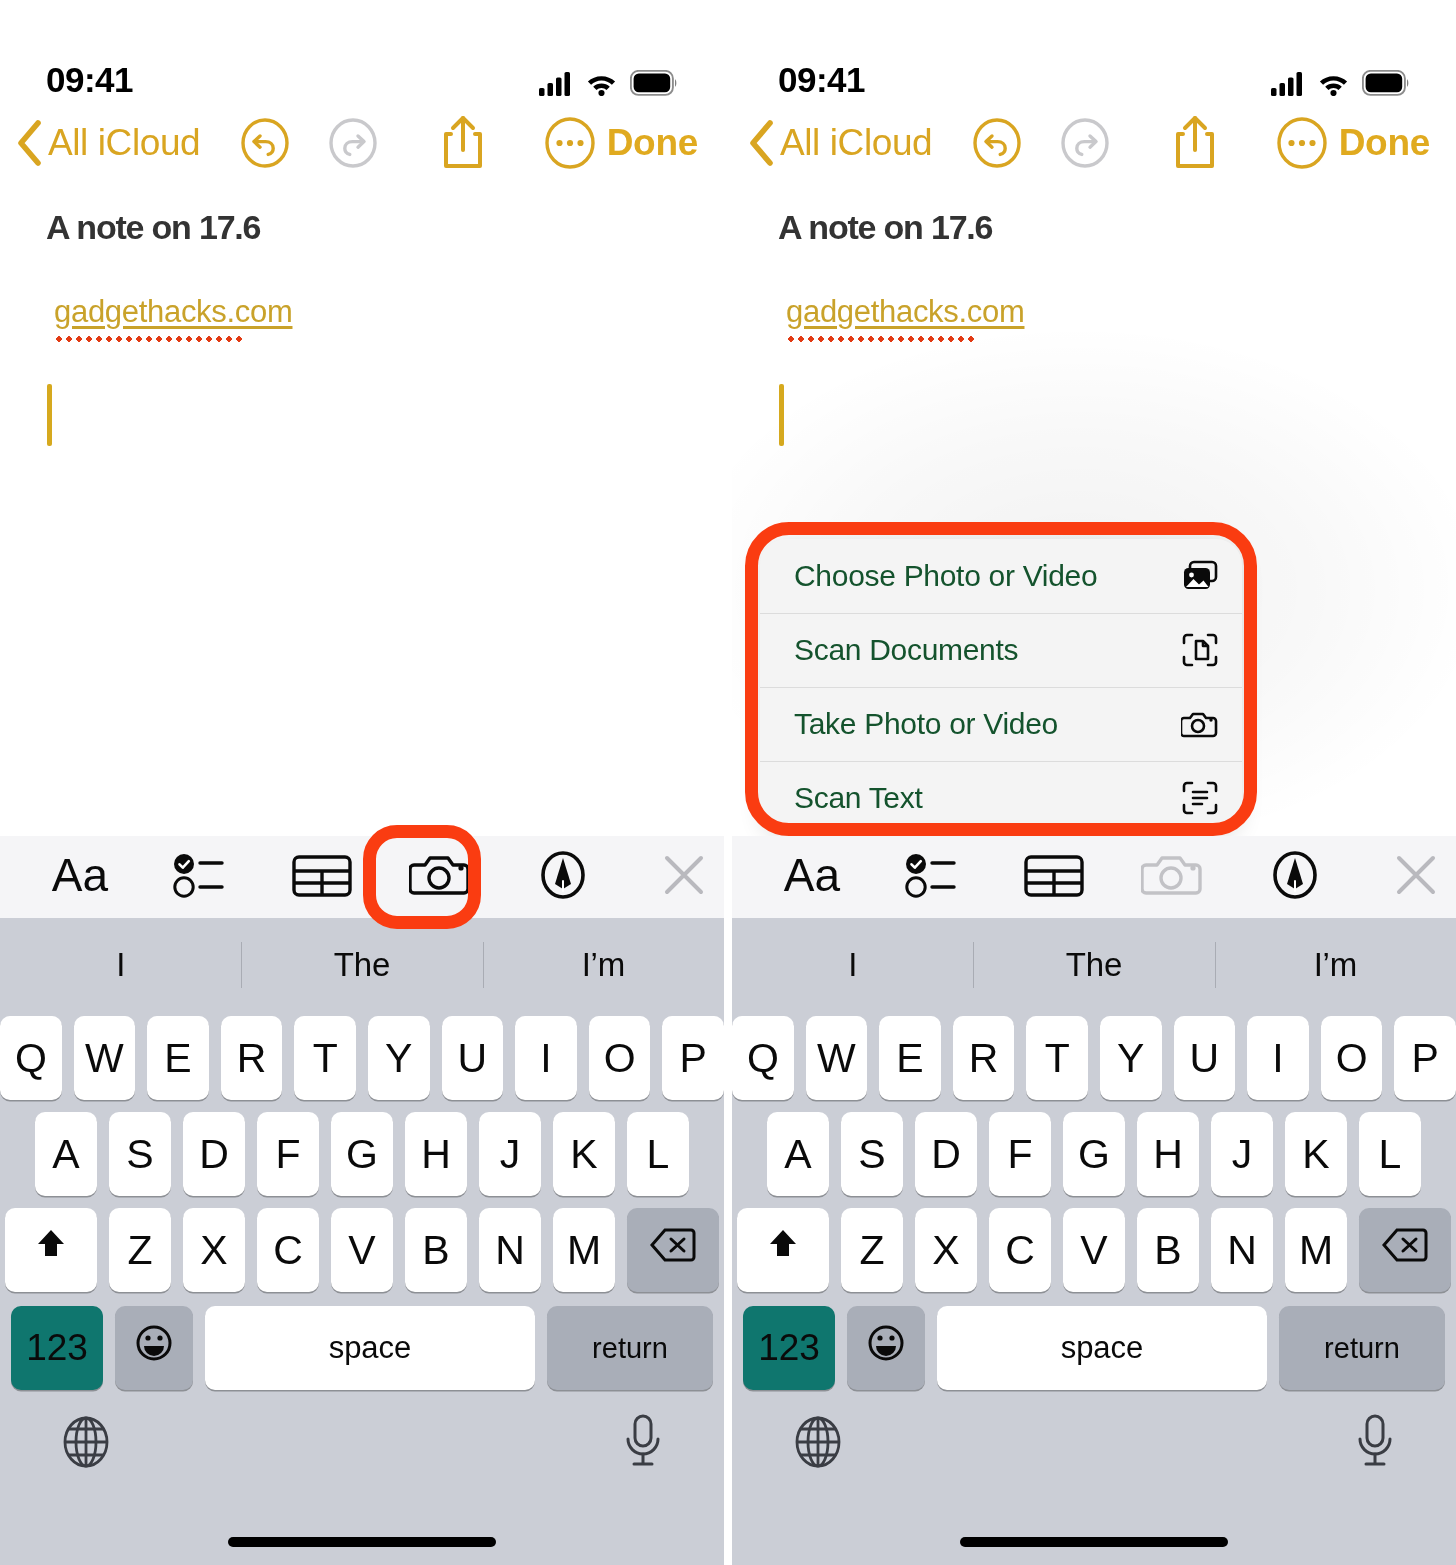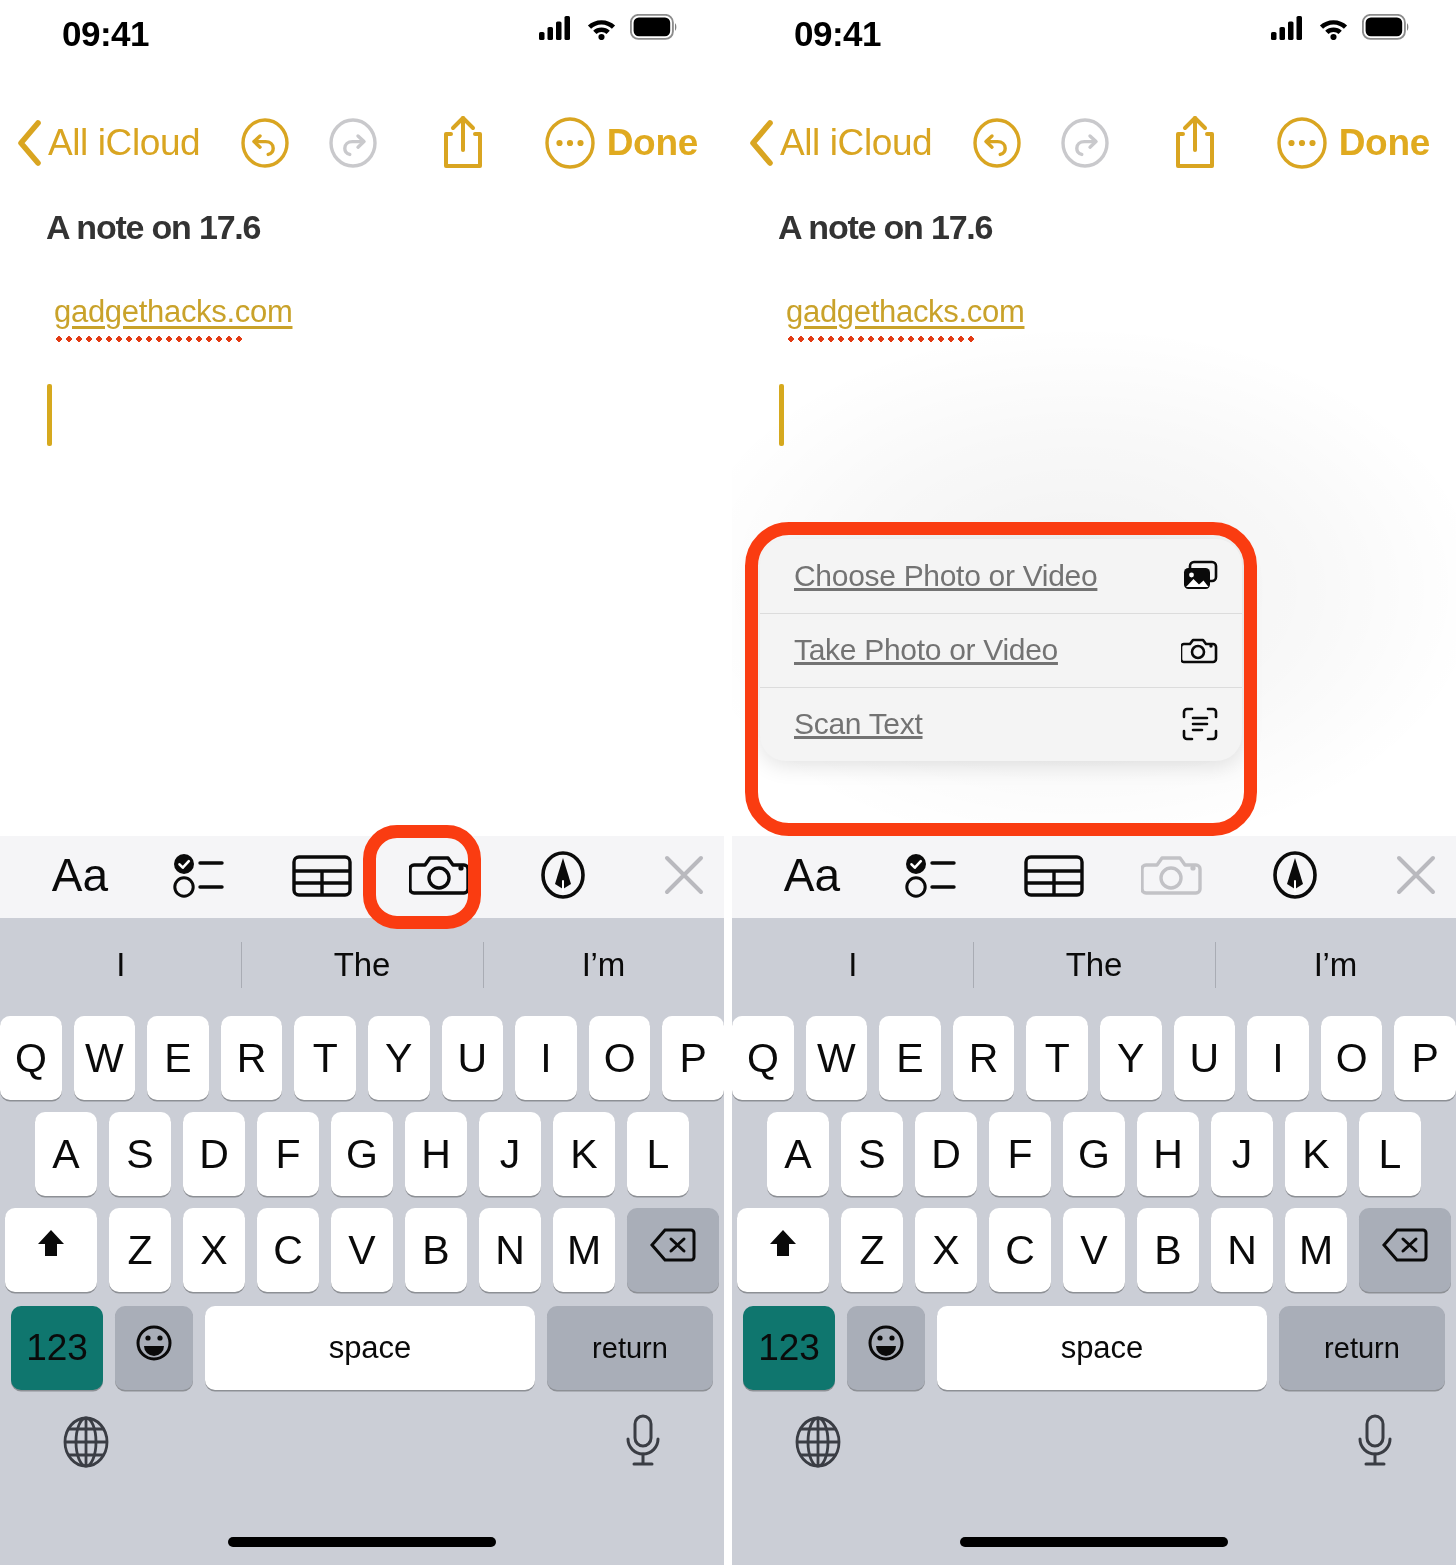--- a/index.html
+++ b/index.html
@@ -15,22 +15,22 @@
     width: 724px; height: 1565px;
     background: #ffffff;
     overflow: hidden;
   }
   .panel.left  { width: 724px; }
   .divider { width: 8px; height: 1565px; background: #ffffff; flex: 0 0 8px; }
 
   
   .statusbar {
     position: absolute; top: 0; left: 0; right: 0; height: 100px;
-    display: flex; align-items: flex-start; justify-content: space-between;
-    padding: 0 46px 0 62px;
+    display: flex; align-items: flex-end; justify-content: space-between;
+    padding: 0 46px 0 46px;
   }
   .status-time {
     font-size: 35px; font-weight: 700; color: #000; letter-spacing: -0.5px;
     padding-top: 14px;
   }
   .status-icons { display: flex; align-items: center; gap: 12px; padding-top: 14px; }
 
   
   .navbar {
     position: absolute; top: 100px; left: 0; right: 0; height: 86px;
@@ -90,21 +90,21 @@
     box-shadow: 0 4px 22px rgba(0,0,0,0.12);
   }
   .menu-item {
     height: 74px; display: flex; align-items: center; justify-content: space-between;
     padding: 0 22px 0 34px; position: relative;
   }
   .menu-item + .menu-item::before {
     content: ""; position: absolute; left: 0; right: 0; top: 0;
     height: 1px; background: #dcdcdc;
   }
-  .menu-label { font-size: 30px; color: #737373; letter-spacing: -0.3px; text-decoration: underline; }
+  .menu-label { font-size: 30px; color: #14532d; letter-spacing: -0.3px; }
   .menu-ic { width: 40px; height: 40px; display: flex; align-items: center; justify-content: center; }
 
   
   .fmtbar {
     position: absolute; left: 0; right: 0; top: 836px; height: 82px;
     background: #f5f5f7; display: flex; align-items: center;
   }
   .fmt-btn {
     flex: 1 1 0; display: flex; align-items: center; justify-content: center; height: 100%;
     position: relative;
@@ -496,20 +496,33 @@
           <span class="menu-ic">
             <svg width="36" height="32" viewBox="0 0 36 32">
               <rect x="8" y="2" width="26" height="19" rx="4" fill="none" stroke="#0a0a0a" stroke-width="2.6"></rect>
               <rect x="2" y="8" width="26" height="21" rx="4.5" fill="#0a0a0a"></rect>
               <circle cx="9.5" cy="15" r="2.4" fill="#fff"></circle>
               <path d="M4 27l7.5-8 5.5 5.5 4.5-4 5 6.5z" fill="#fff"></path>
             </svg>
           </span>
         </div>
 
+        <div class="menu-item">
+          <span class="menu-label">Scan Documents</span>
+          <span class="menu-ic">
+            <svg width="36" height="34" viewBox="0 0 36 34">
+              <path d="M2 10V5a3 3 0 013-3h5" fill="none" stroke="#0a0a0a" stroke-width="2.6" stroke-linecap="round"></path>
+              <path d="M34 10V5a3 3 0 00-3-3h-5" fill="none" stroke="#0a0a0a" stroke-width="2.6" stroke-linecap="round"></path>
+              <path d="M2 24v5a3 3 0 003 3h5" fill="none" stroke="#0a0a0a" stroke-width="2.6" stroke-linecap="round"></path>
+              <path d="M34 24v5a3 3 0 01-3 3h-5" fill="none" stroke="#0a0a0a" stroke-width="2.6" stroke-linecap="round"></path>
+              <path d="M14 8h7l5 5v13h-12z" fill="none" stroke="#0a0a0a" stroke-width="2.6" stroke-linejoin="round"></path>
+              <path d="M21 8v5h5" fill="none" stroke="#0a0a0a" stroke-width="2.6" stroke-linejoin="round"></path>
+            </svg>
+          </span>
+        </div>
 
         <div class="menu-item">
           <span class="menu-label">Take Photo or Video</span>
           <span class="menu-ic">
             <svg width="38" height="30" viewBox="0 0 38 30">
               <path d="M3 9h6l3-4h10l3 4h7a3 3 0 013 3v12a3 3 0 01-3 3H3a3 3 0 01-3-3V12a3 3 0 013-3z" fill="none" stroke="#0a0a0a" stroke-width="2.6" stroke-linejoin="round"></path>
               <circle cx="17" cy="17" r="6" fill="none" stroke="#0a0a0a" stroke-width="2.6"></circle>
               <circle cx="30" cy="11" r="1.7" fill="#0a0a0a"></circle>
             </svg>
           </span>

